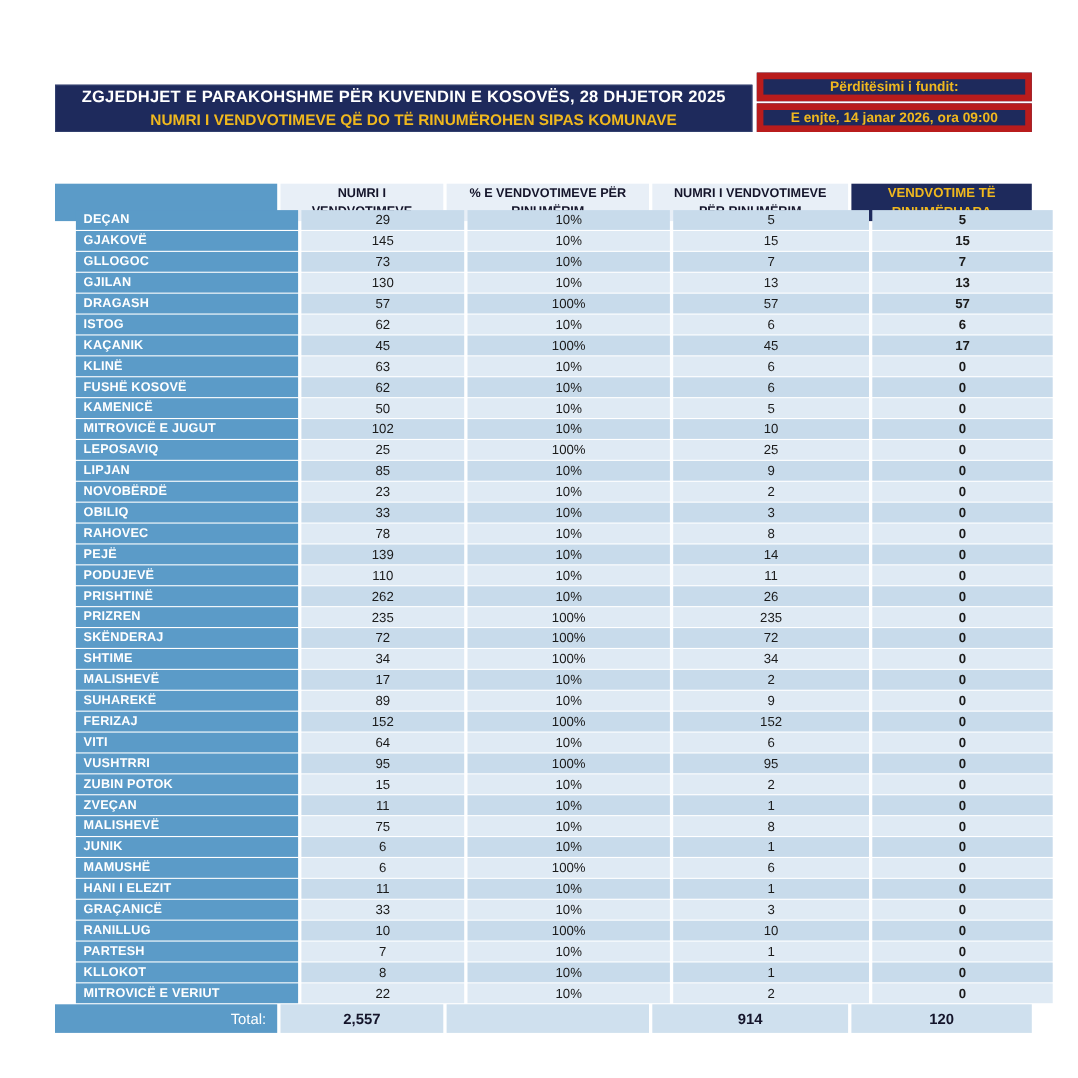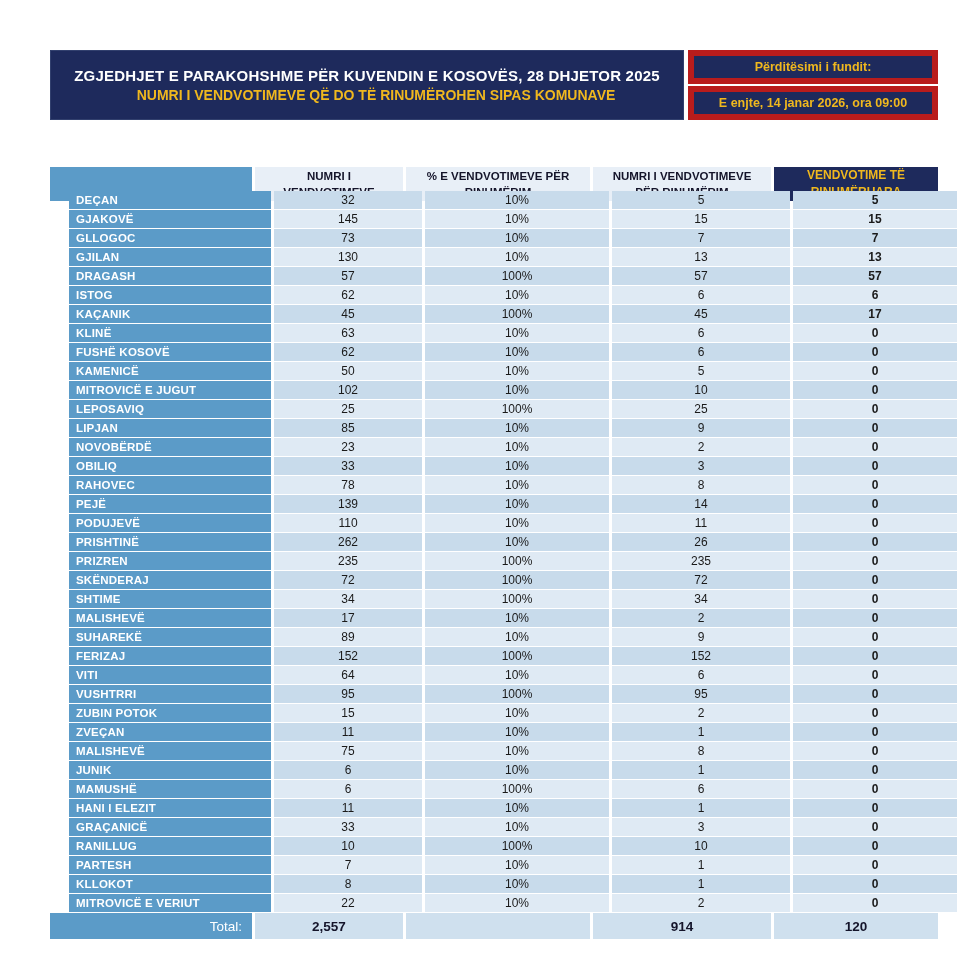--- a/index.html
+++ b/index.html
@@ -5,21 +5,21 @@
   html,body{margin:0;padding:0;}
   body{
     width:980px;height:980px;background:#ffffff;
     font-family:"Liberation Sans","DejaVu Sans",sans-serif;
     position:relative;overflow:hidden;
     -webkit-font-smoothing:antialiased;
   }
   .sheet{position:absolute;left:50px;top:50px;width:888px;}
 
   
-  .head-band{display:flex;gap:4px;height:70px;margin-bottom:3px;}
+  .head-band{display:flex;gap:4px;height:70px;margin-bottom:3px;align-items:flex-end;}
   .title-block{
     flex:0 0 634px;background:#1e2a5c;color:#ffffff;
     display:flex;flex-direction:column;justify-content:center;align-items:center;
     text-align:center;box-sizing:border-box;border:1px solid #32406e;
   }
   .title-line1{font-size:15px;font-weight:bold;letter-spacing:.2px;line-height:1.45;}
   .title-line2{font-size:14px;font-weight:bold;color:#f0b81e;line-height:1.35;padding-left:18px;}
   .update-block{flex:1 1 auto;display:flex;flex-direction:column;gap:2px;}
   .update-cell{
     flex:1 1 50%;background:#1e2a5c;color:#f0b81e;font-weight:bold;font-size:12.5px;
@@ -83,21 +83,21 @@
     <div class="cell corner"></div>
     <div class="cell">NUMRI I VENDVOTIMEVE</div>
     <div class="cell">% E VENDVOTIMEVE PËR RINUMËRIM</div>
     <div class="cell">NUMRI I VENDVOTIMEVE PËR RINUMËRIM</div>
     <div class="cell dark">VENDVOTIME TË RINUMËRUARA</div>
   </div>
 
   <div id="rows-host">
   <div class="grid trow odd">
     <div class="cell name">DEÇAN</div>
-    <div class="cell val">32</div>
+    <div class="cell val">29</div>
     <div class="cell val">10%</div>
     <div class="cell val">5</div>
     <div class="cell val last">5</div>
   </div>
 
   <div class="grid trow even">
     <div class="cell name">GJAKOVË</div>
     <div class="cell val">145</div>
     <div class="cell val">10%</div>
     <div class="cell val">15</div>

